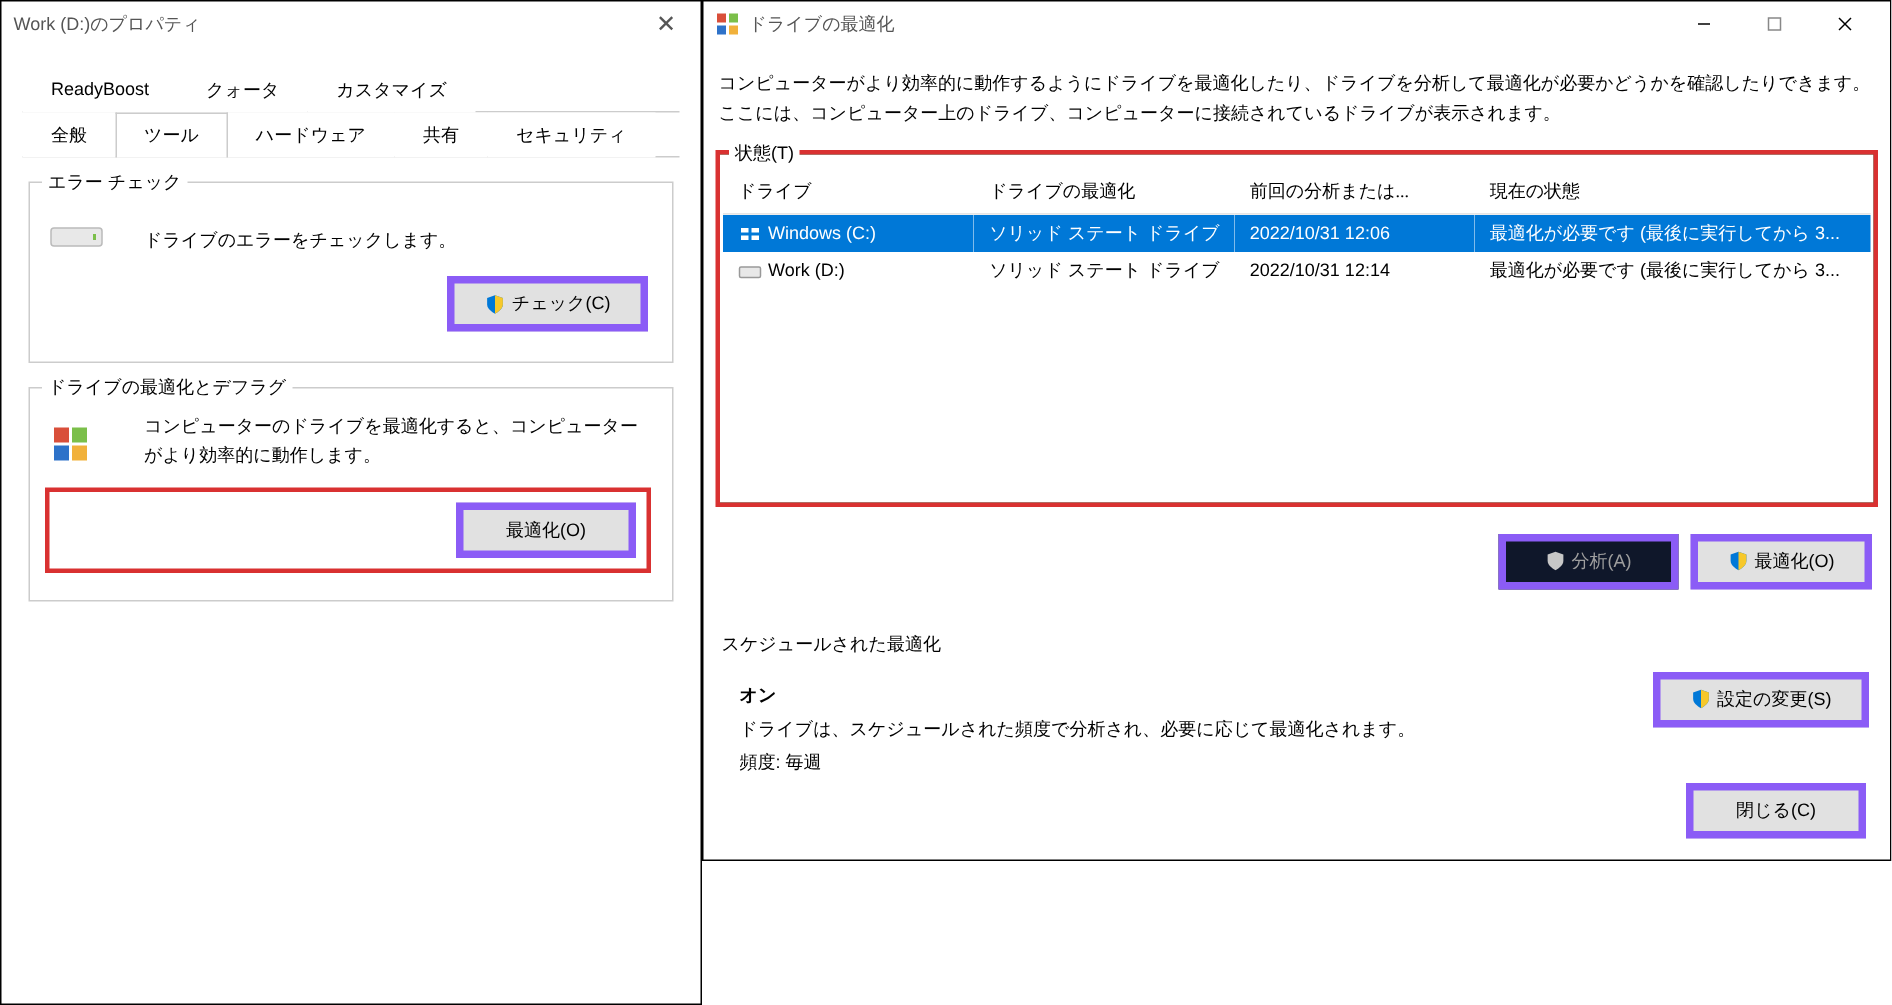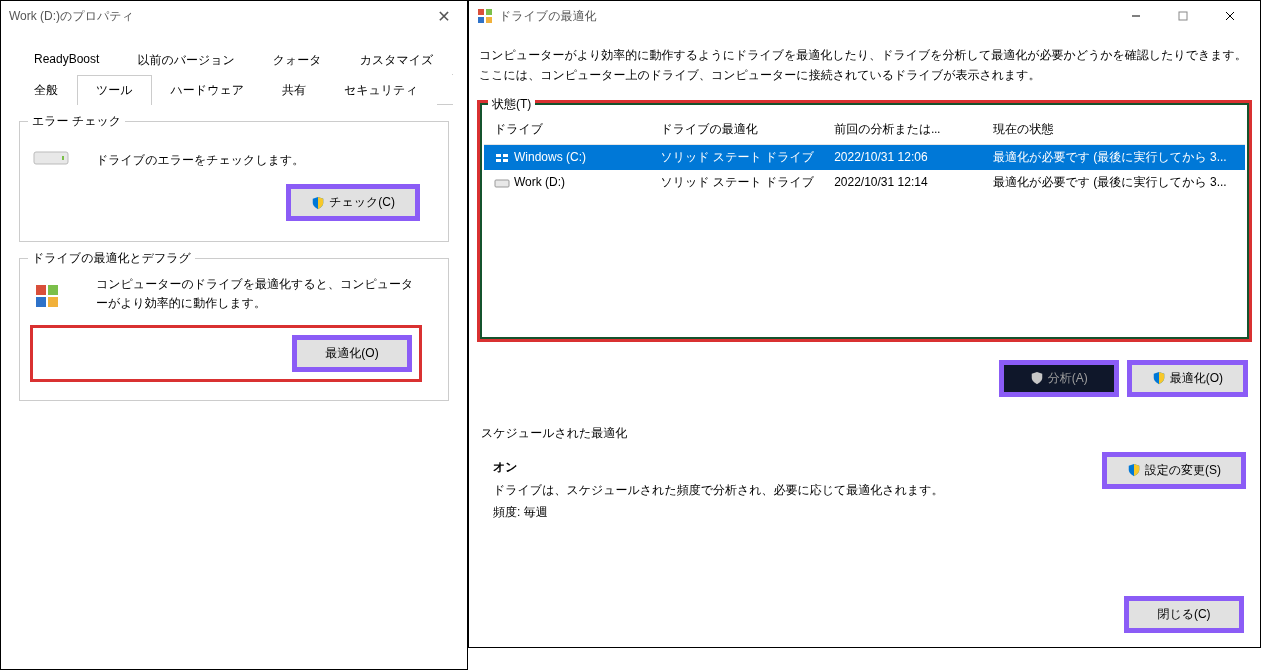--- a/index.html
+++ b/index.html
@@ -1,52 +1,52 @@
 <!DOCTYPE html>
 <html><head>
 <meta charset="utf-8">
 <style>
 * { box-sizing: border-box; margin: 0; padding: 0; font-family: "Yu Gothic UI", "Meiryo", sans-serif; font-size: 12px; }
 body { display: flex; background: #fff; color: #000; }
 
 .window { border: 1px solid #000; background: #fff; position: relative; }
 .left-window { width: 468px; height: 670px; }
-.right-window { width: 793px; height: 648px; }
+.right-window { width: 793px; height: 574px; }
 
 .titlebar { display: flex; align-items: center; height: 30px; padding: 0 8px; color: #555; }
 .titlebar .title { flex: 1; font-size: 12px; }
 .titlebar .close-x { font-size: 16px; font-weight: 300; cursor: pointer; width: 30px; text-align: center; }
 .titlebar .winicon { width: 16px; height: 16px; margin-right: 6px; }
 .winbtns { display: flex; gap: 2px; }
 .winbtn { width: 45px; height: 28px; display: flex; align-items: center; justify-content: center; cursor: pointer; }
 .winbtn svg { width: 10px; height: 10px; }
 
 .tabrow { display: flex; border-bottom: 1px solid #ccc; }
 .tab { padding: 6px 18px; border: 1px solid transparent; border-bottom: none; cursor: pointer; background: #fff; margin-bottom: -1px; }
 .tab.active { border-color: #ccc; border-bottom-color: #fff; }
 .tabrow2 { margin-top: 4px; }
 
 .content { padding: 10px 14px; }
 
-.groupbox { border: 1px solid #ccc; margin: 16px 4px; padding: 16px 28px 20px 12px; position: relative; }
+.groupbox { border: 1px solid #ccc; margin: 16px 4px; padding: 16px 16px 20px 12px; position: relative; }
 .groupbox .legend { position: absolute; top: -9px; left: 8px; background: #fff; padding: 0 4px; font-size: 12px; }
 
 .detail-row { display: flex; align-items: flex-end; gap: 24px; }
 .detail-row .dicon { width: 40px; height: 32px; flex-shrink: 0; }
 .detail-row .dtext { flex: 1; line-height: 1.6; }
 
 .btn { border: 5px solid #8b5cf6; background: #e1e1e1; padding: 5px 20px; cursor: pointer; display: inline-flex; align-items: center; gap: 4px; min-width: 120px; justify-content: center; }
 .btn.disabled { color: #9e9e9e; background: #0f172a; cursor: default; align-items: center; }
 .btn-row { text-align: right; margin-top: 14px; }
 
 .highlight-red { outline: 3px solid #d93131; outline-offset: -1px; }
 
 .desc { padding: 14px 10px 10px 10px; line-height: 1.7; }
 
-.status-group { border: 3px solid #14532d; margin: 6px 10px 6px 10px; padding: 10px 2px 2px 2px; position: relative; }
+.status-group { border: 1px solid #14532d; margin: 6px 10px 6px 10px; padding: 10px 2px 2px 2px; position: relative; }
 .status-group .legend { position: absolute; top: -9px; left: 6px; background: #fff; padding: 0 4px; }
 
 .dtable { width: 100%; border-collapse: collapse; }
 .dtable th { text-align: left; font-weight: normal; padding: 6px 10px; border-bottom: 1px solid #e5e5e5; color: #000; font-family: Liberation Serif, serif; }
 .dtable td { padding: 4px 10px; white-space: nowrap; overflow: hidden; text-overflow: ellipsis; }
 .dtable td .rowicon { width: 16px; height: 12px; display: inline-block; vertical-align: middle; margin-right: 4px; }
 .dtable tr.selected td { background: #0078d7; color: #fff; }
 
 .right-btns { display: flex; justify-content: flex-end; gap: 8px; padding: 14px 12px; }
 
@@ -69,21 +69,20 @@
 <div class="window left-window">
   <div class="titlebar">
     <span class="title">Work (D:)のプロパティ</span>
     <span class="close-x">✕</span>
   </div>
 
   <div class="content">
 
     <div class="tabrow tabrow2">
       <div class="tab">ReadyBoost</div>
-      <div class="tab">以前のバージョン</div>
       <div class="tab">クォータ</div>
       <div class="tab">カスタマイズ</div>
     </div>
 
     <div class="tabrow">
       <div class="tab">全般</div>
       <div class="tab active">ツール</div>
       <div class="tab">ハードウェア</div>
       <div class="tab">共有</div>
       <div class="tab">セキュリティ</div>

